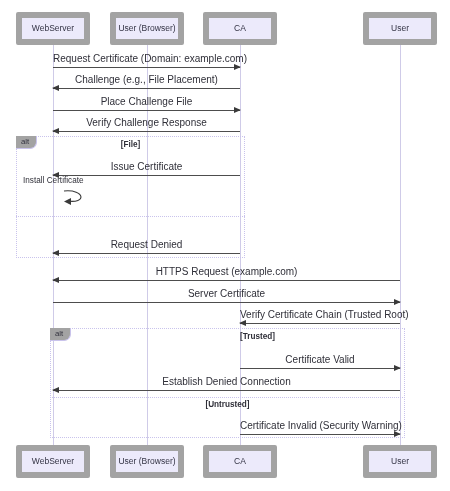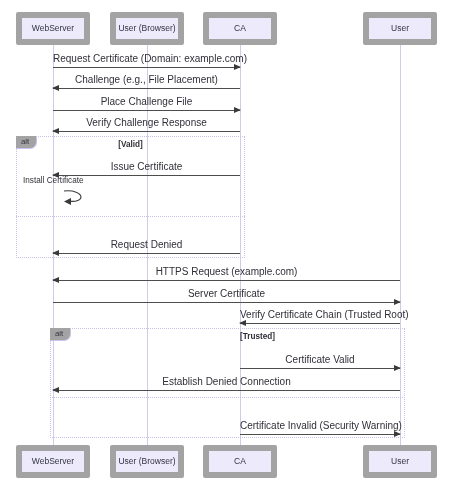--- a/index.html
+++ b/index.html
@@ -48,27 +48,28 @@
 
 <div id="diagram">
 
   <div class="lifeline" style="left:52.5px;top:45px;height:400px;"></div>
   <div class="lifeline" style="left:146.5px;top:45px;height:400px;"></div>
   <div class="lifeline" style="left:239.5px;top:45px;height:400px;"></div>
   <div class="lifeline" style="left:399.5px;top:45px;height:400px;"></div>
 
   <div class="altbox" style="left:16px;top:136px;width:229px;height:122px;"></div>
   <div class="alttag" style="left:16px;top:136px;">alt</div>
-  <div class="altcond" style="left:16px;top:140px;width:229px;">[Valid]</div>
+  <div class="altcond" style="left:16px;top:140px;width:229px;">[File]</div>
   <div class="altdivider" style="left:16px;top:216px;width:229px;"></div>
 
   <div class="altbox" style="left:50px;top:328px;width:355px;height:110px;"></div>
   <div class="alttag" style="left:50px;top:328px;">alt</div>
   <div class="altcond" style="left:32px;top:332px;width:355px;padding-left:48px;">[Trusted]</div>
   <div class="altdivider" style="left:50px;top:397px;width:355px;"></div>
+  <div class="altcond" style="left:50px;top:400px;width:355px;">[Untrusted]</div>
 
   <div class="participant-box" style="left:16px;top:12px;">
     <span>WebServer</span>
   </div>
   <div class="participant-box" style="left:110px;top:12px;">
     <span>User (Browser)</span>
   </div>
   <div class="participant-box" style="left:203px;top:12px;">
     <span>CA</span>
   </div>

